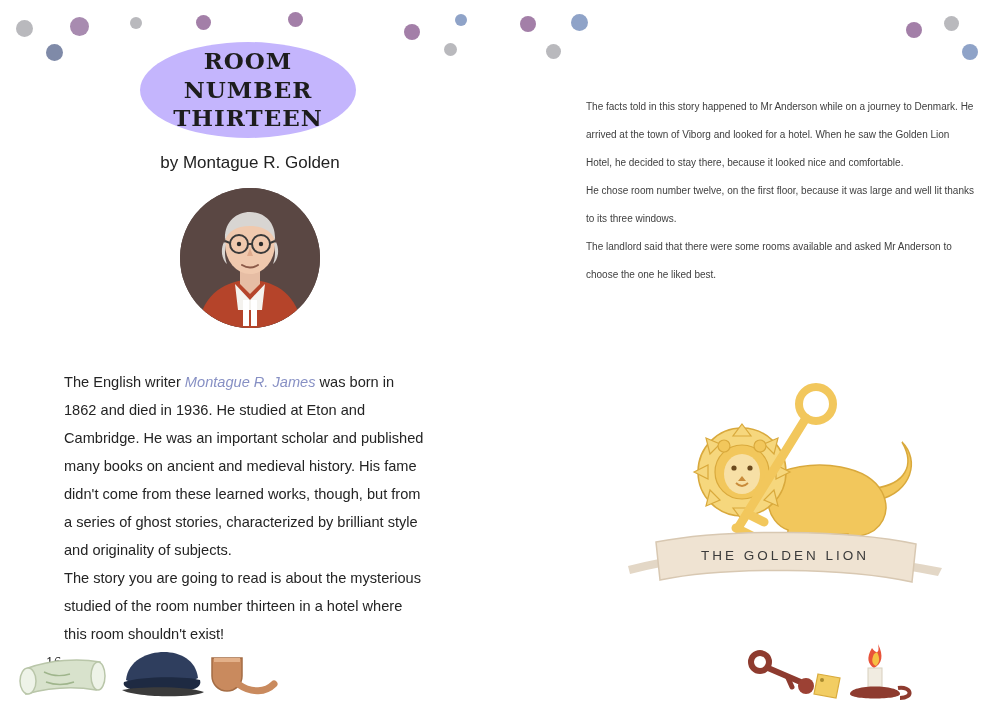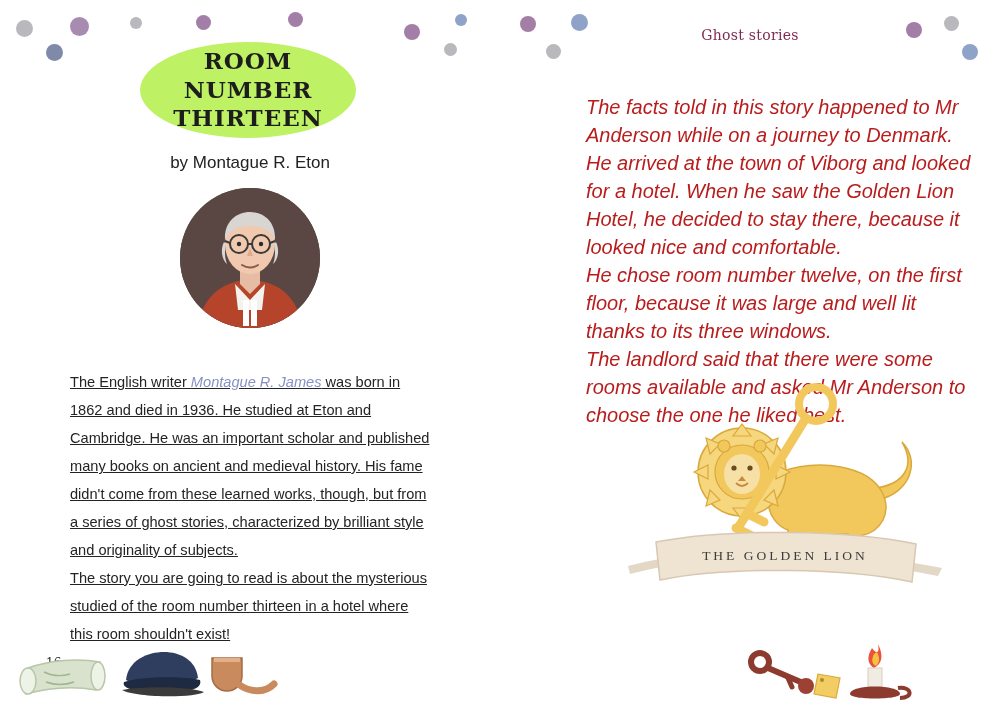--- a/index.html
+++ b/index.html
@@ -28,21 +28,21 @@
     position: absolute;
     left: 0; top: 0;
     width: 500px; height: 704px;
   }
   .title-blob {
     position: absolute;
     left: 140px;
     top: 42px;
     width: 216px;
     height: 96px;
-    background: #bef264;
+    background: #c4b5fd;
     border-radius: 50% / 50%;
     display: flex;
     align-items: center;
     justify-content: center;
   }
   .title-text {
     font-family: "DejaVu Serif", serif;
     font-weight: bold;
     font-size: 23px;
     letter-spacing: 1px;
@@ -67,27 +67,26 @@
     top: 188px;
     width: 140px;
     height: 140px;
     border-radius: 50%;
     overflow: hidden;
     background: #5e4b47;
   }
 
   .left-body {
     position: absolute;
-    left: 70px;
+    left: 64px;
     top: 368px;
     width: 365px;
     font-size: 14.6px;
     line-height: 28px;
     color: #242424;
-    text-decoration: underline;
   }
   .left-body p { margin: 0; }
   .author-em {
     font-style: italic;
     color: #8790c4;
   }
 
   
   .right-page {
     position: absolute;
@@ -103,42 +102,41 @@
     font-family: "DejaVu Serif", serif;
     font-size: 14px;
     color: #7e2c52;
     letter-spacing: .3px;
   }
   .right-body {
     position: absolute;
     left: 86px;
     top: 93px;
     width: 390px;
-    font-size: 20px;
+    font-size: 10px;
     line-height: 28px;
-    color: #b91c1c;
-    font-style: italic;
+    color: #404040;
   }
   .right-body p { margin: 0; }
 
   
   .lion-illo {
     position: absolute;
     left: 120px;
     top: 380px;
     width: 330px;
     height: 235px;
   }
   .banner-text {
     position: absolute;
     left: 0;
     top: 168px;
     width: 330px;
     text-align: center;
-    font-family: Liberation Serif, serif;
+    font-family: Liberation Sans, sans-serif;
     font-size: 13.5px;
     letter-spacing: 3px;
     color: #3b3b3b;
   }
 
   
   .folio {
     position: absolute;
     font-family: "DejaVu Serif", serif;
     font-size: 12px;
@@ -174,21 +172,21 @@
 
   <div class="left-page">
 
     <div class="title-blob">
       <div class="title-text">
         <span>ROOM NUMBER</span><br>
         <span>THIRTEEN</span>
       </div>
     </div>
 
-    <div class="byline">by Montague R. Eton</div>
+    <div class="byline">by Montague R. Golden</div>
 
     <div class="portrait">
       <svg viewBox="0 0 140 140" width="140" height="140">
         <rect x="0" y="0" width="140" height="140" fill="#5a4743"></rect>
 
         <path d="M18 140 C22 104 48 92 70 92 C92 92 118 104 122 140 Z" fill="#b5442a"></path>
 
         <path d="M55 96 L70 112 L85 96 L82 122 L58 122 Z" fill="#f4f2ee"></path>
         <rect x="63" y="112" width="6" height="26" fill="#ffffff"></rect>
         <rect x="71" y="112" width="6" height="26" fill="#ffffff"></rect>
@@ -218,21 +216,20 @@
     <div class="left-body">
       <p><span>The English writer </span><span class="author-em">Montague R. James</span><span> was born in 1862 and died in 1936. He studied at Eton and Cambridge. He was an important scholar and published many books on ancient and medieval history. His fame didn't come from these learned works, though, but from a series of ghost stories, characterized by brilliant style and originality of subjects.</span></p>
       <p>The story you are going to read is about the mysterious studied of the room number thirteen in a hotel where this room shouldn't exist!</p>
     </div>
 
     <div class="folio folio-left">16</div>
   </div>
 
   <div class="right-page">
 
-    <div class="running-head">Ghost stories</div>
 
     <div class="right-body">
       <p>The facts told in this story happened to Mr Anderson while on a journey to Denmark. He arrived at the town of Viborg and looked for a hotel. When he saw the Golden Lion Hotel, he decided to stay there, because it looked nice and comfortable.</p>
       <p>He chose room number twelve, on the first floor, because it was large and well lit thanks to its three windows.</p>
       <p>The landlord said that there were some rooms available and asked Mr Anderson to choose the one he liked best.</p>
     </div>
 
     <div class="lion-illo">
       <svg viewBox="0 0 330 235" width="330" height="235">
 

